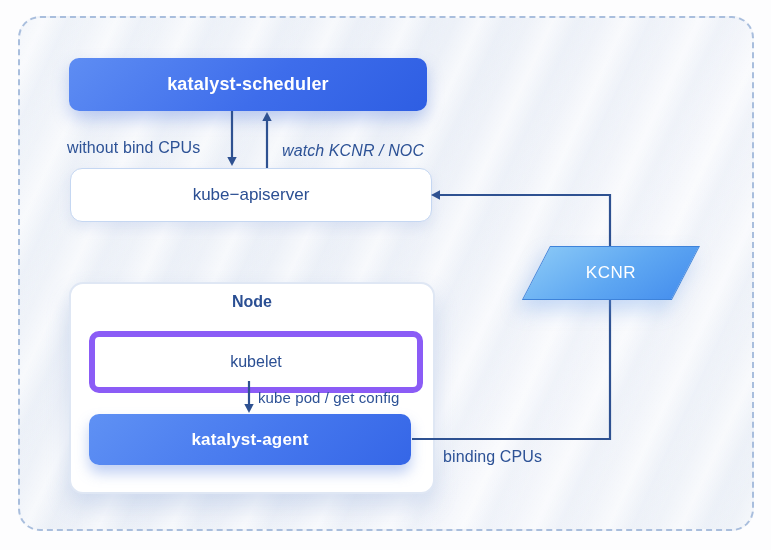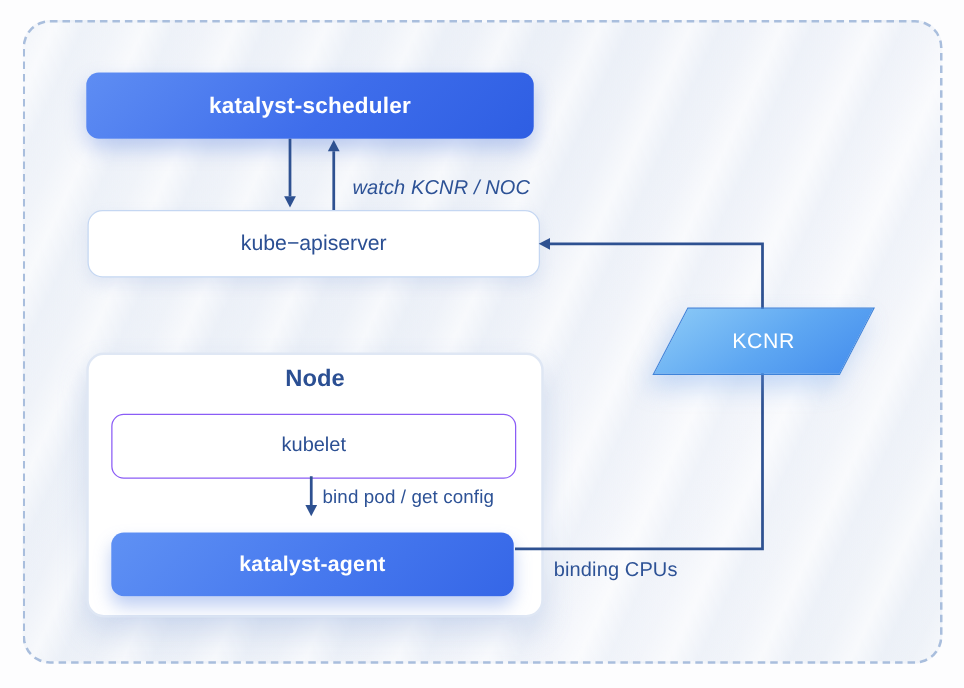--- a/index.html
+++ b/index.html
@@ -34,44 +34,43 @@
     letter-spacing:0.2px;
   }
   .scheduler{
     left:69px;top:58px;width:358px;height:53px;font-size:18px;
     background:linear-gradient(135deg,#5e8df3 0%,#3e6deb 55%,#2e5ee3 100%);
   }
   .agent{
     left:89px;top:414px;width:322px;height:51px;font-size:17px;
     background:linear-gradient(135deg,#5f91f4 0%,#4678ee 55%,#3566e7 100%);
     box-shadow:0 8px 14px rgba(96,134,224,0.40);
-    margin-top:12px;
   }
 
   .white-box{
     background:#ffffff;color:#2b4f93;border-radius:12px;
   }
   .apiserver{
     left:70px;top:168px;width:360px;height:52px;font-size:17px;
     border:1px solid #c5d7f2;
     box-shadow:0 6px 12px rgba(150,175,225,0.22);
   }
   .node-group{
     left:69px;top:282px;width:362px;height:208px;
     border:2px solid #dfe7f4;border-radius:14px;background:#ffffff;
     box-shadow:0 12px 22px rgba(140,165,215,0.30);
     z-index:2;
   }
   .node-title{
     position:absolute;left:0;top:9px;width:100%;text-align:center;
-    font-weight:bold;font-size:19px;color:#2b4f93;
+    font-weight:bold;font-size:16px;color:#2b4f93;
   }
   .kubelet{
     left:89px;top:331px;width:322px;height:50px;font-size:16px;
-    border:1px solid #8b5cf6;border-radius:10px;
+    border:6px solid #8b5cf6;border-radius:10px;
   }
 
   
   .edge-label{
     position:absolute;color:#2d5296;font-size:16px;line-height:18px;
     z-index:5;white-space:pre;letter-spacing:0.1px;
   }
 
   
   svg.connectors{position:absolute;left:0;top:0;z-index:3;pointer-events:none;}
@@ -134,21 +133,21 @@
       <polygon points="431,195 440,190.3 440,199.7" stroke="none"></polygon>
     </g>
   </svg>
 
   <div class="kcnr">
     <div class="kcnr-inner">
       <span>KCNR</span>
     </div>
   </div>
 
-  <div class="edge-label" style="left:67px;top:121px;"><br></div>
+  <div class="edge-label" style="left:67px;top:121px;"><br><span>without bind CPUs</span></div>
 
   <div class="edge-label" style="left:282px;top:142px;font-style:italic;"><span>watch KCNR / NOC</span></div>
 
-  <div class="edge-label" style="left:258px;top:389px;font-size:15px;"><span>bind pod / get config</span></div>
+  <div class="edge-label" style="left:258px;top:389px;font-size:15px;"><span>kube pod / get config</span></div>
 
   <div class="edge-label" style="left:443px;top:448px;"><span>binding CPUs</span><br></div>
 
 </div>
 
 </body></html>

